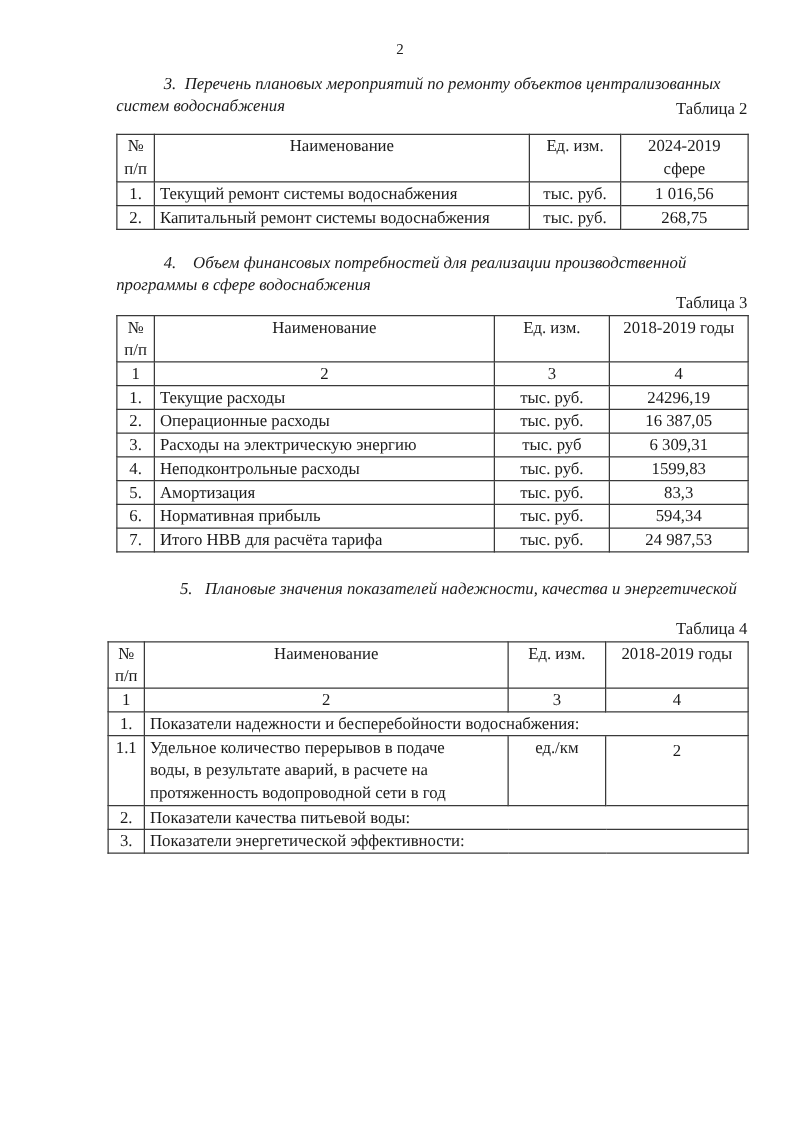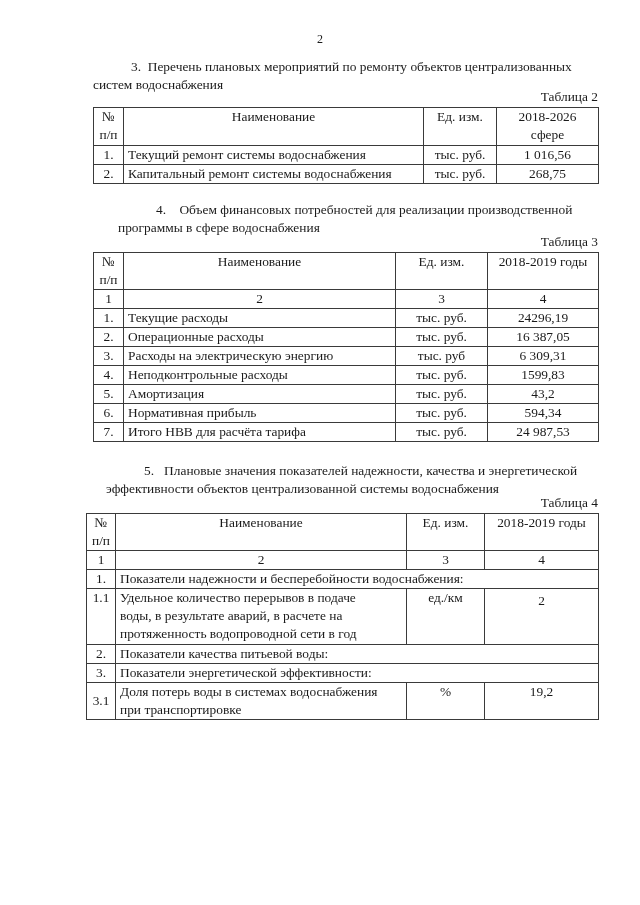--- a/index.html
+++ b/index.html
@@ -3,73 +3,73 @@
 <meta charset="utf-8">
 <style>
   html, body { margin: 0; padding: 0; background: #ffffff; }
   body {
     width: 640px; height: 905px; position: relative; overflow: hidden;
     font-family: "Liberation Serif", "DejaVu Serif", serif;
     color: #1a1a1a; font-size: 13.4px;
   }
   .abs { position: absolute; }
   .page-num { left: 0; width: 640px; top: 32px; text-align: center; font-size: 12px; }
-  .para { left: 93px; width: 505px; line-height: 18px; text-align: justify; }
+  .para { left: 93px; width: 505px; line-height: 18px; text-align: justify; font-style: italic; }
   .para .indent { display: inline-block; width: 38px; }
   .tcap { right: 42px; text-align: right; }
   table { border-collapse: collapse; position: absolute; table-layout: fixed; }
   td {
     border: 1px solid #3a3a3a; padding: 0 4px; vertical-align: top;
     line-height: 18px; font-size: 13.4px; overflow: hidden;
   }
   td.c { text-align: center; }
   td.l { text-align: left; margin-left: 48px; }
   td.vm { vertical-align: middle; }
 </style>
 </head>
 <body>
 
 <div class="abs page-num">2</div>
 
 <div class="abs para" style="top:58px;">
   <span class="indent"></span><span>3.</span>&nbsp;&nbsp;<span>Перечень плановых мероприятий по ремонту объектов централизованных</span><br>
   <span>систем водоснабжения</span>
 </div>
-<div class="abs tcap" style="top:89px;margin-left:28px;">Таблица 2</div>
+<div class="abs tcap" style="top:79px;margin-left:28px;">Таблица 2</div>
 
 <table style="left:93px; top:107px; width:505px;">
   <colgroup>
       <col style="width:30px">
       <col style="width:300px">
       <col style="width:73px">
       <col style="width:102px">
     </colgroup>
   <tbody>
       <tr style="height:38px;">
     <td class="c"><span>№</span><br><span>п/п</span></td>
     <td class="c">Наименование</td>
     <td class="c">Ед. изм.</td>
-    <td class="c"><span>2018-2026</span><br><span>сфере</span></td>
+    <td class="c"><span>2024-2019</span><br><span>сфере</span></td>
   </tr>
   <tr style="height:18px;">
     <td class="c">1.</td>
     <td class="l">Текущий ремонт системы водоснабжения</td>
     <td class="c">тыс. руб.</td>
     <td class="c">1 016,56</td>
   </tr>
   <tr style="height:18px;">
     <td class="c">2.</td>
     <td class="l">Капитальный ремонт системы водоснабжения</td>
     <td class="c">тыс. руб.</td>
     <td class="c">268,75</td>
   </tr>
 </tbody>
   </table>
 
-<div class="abs para" style="top:201px;margin-left:25px;">
+<div class="abs para" style="top:201px;">
   <span class="indent"></span><span>4.</span>&nbsp;&nbsp;&nbsp;&nbsp;<span>Объем финансовых потребностей для реализации производственной</span><br>
   <span>программы в сфере водоснабжения</span>
 </div>
 <div class="abs tcap" style="top:234px;">Таблица 3</div>
 
 <table style="left:93px; top:252px; width:505px;">
   <colgroup>
       <col style="width:30px">
       <col style="width:272px">
       <col style="width:92px">
@@ -109,40 +109,39 @@
   <tr style="height:18px;">
     <td class="c">4.</td>
     <td class="l">Неподконтрольные расходы</td>
     <td class="c">тыс. руб.</td>
     <td class="c">1599,83</td>
   </tr>
   <tr style="height:18px;">
     <td class="c">5.</td>
     <td class="l">Амортизация</td>
     <td class="c">тыс. руб.</td>
-    <td class="c">43,2</td>
+    <td class="c">83,3</td>
   </tr>
   <tr style="height:18px;">
     <td class="c">6.</td>
     <td class="l">Нормативная прибыль</td>
     <td class="c">тыс. руб.</td>
     <td class="c">594,34</td>
   </tr>
   <tr style="height:18px;">
     <td class="c">7.</td>
     <td class="l">Итого НВВ для расчёта тарифа</td>
     <td class="c">тыс. руб.</td>
     <td class="c">24 987,53</td>
   </tr>
 </tbody>
   </table>
 
 <div class="abs para" style="top:462px; left:86px; width:512px;margin-left:20px;">
   <span class="indent"></span><span>5.</span>&nbsp;&nbsp;&nbsp;<span>Плановые значения показателей надежности, качества и энергетической</span><br>
-  <span>эффективности объектов  централизованной системы водоснабжения</span>
 </div>
 <div class="abs tcap" style="top:495px;margin-left:10px;">Таблица 4</div>
 
 <table style="left:86px; top:513px; width:512px;">
   <colgroup>
       <col style="width:29px">
       <col style="width:291px">
       <col style="width:78px">
       <col style="width:114px">
     </colgroup>
@@ -173,20 +172,14 @@
 
   <tr style="height:18px;">
     <td class="c">2.</td>
     <td class="l" colspan="3">Показатели качества питьевой воды:</td>
   </tr>
 
   <tr style="height:18px;">
     <td class="c">3.</td>
     <td class="l" colspan="3">Показатели энергетической эффективности:</td>
   </tr>
-  <tr style="height:36px;">
-    <td class="c vm">3.1</td>
-    <td class="l"><span>Доля потерь воды в системах водоснабжения</span><br><span>при транспортировке</span></td>
-    <td class="c">%</td>
-    <td class="c">19,2</td>
-  </tr>
 </tbody>
   </table>
 
 </body></html>

